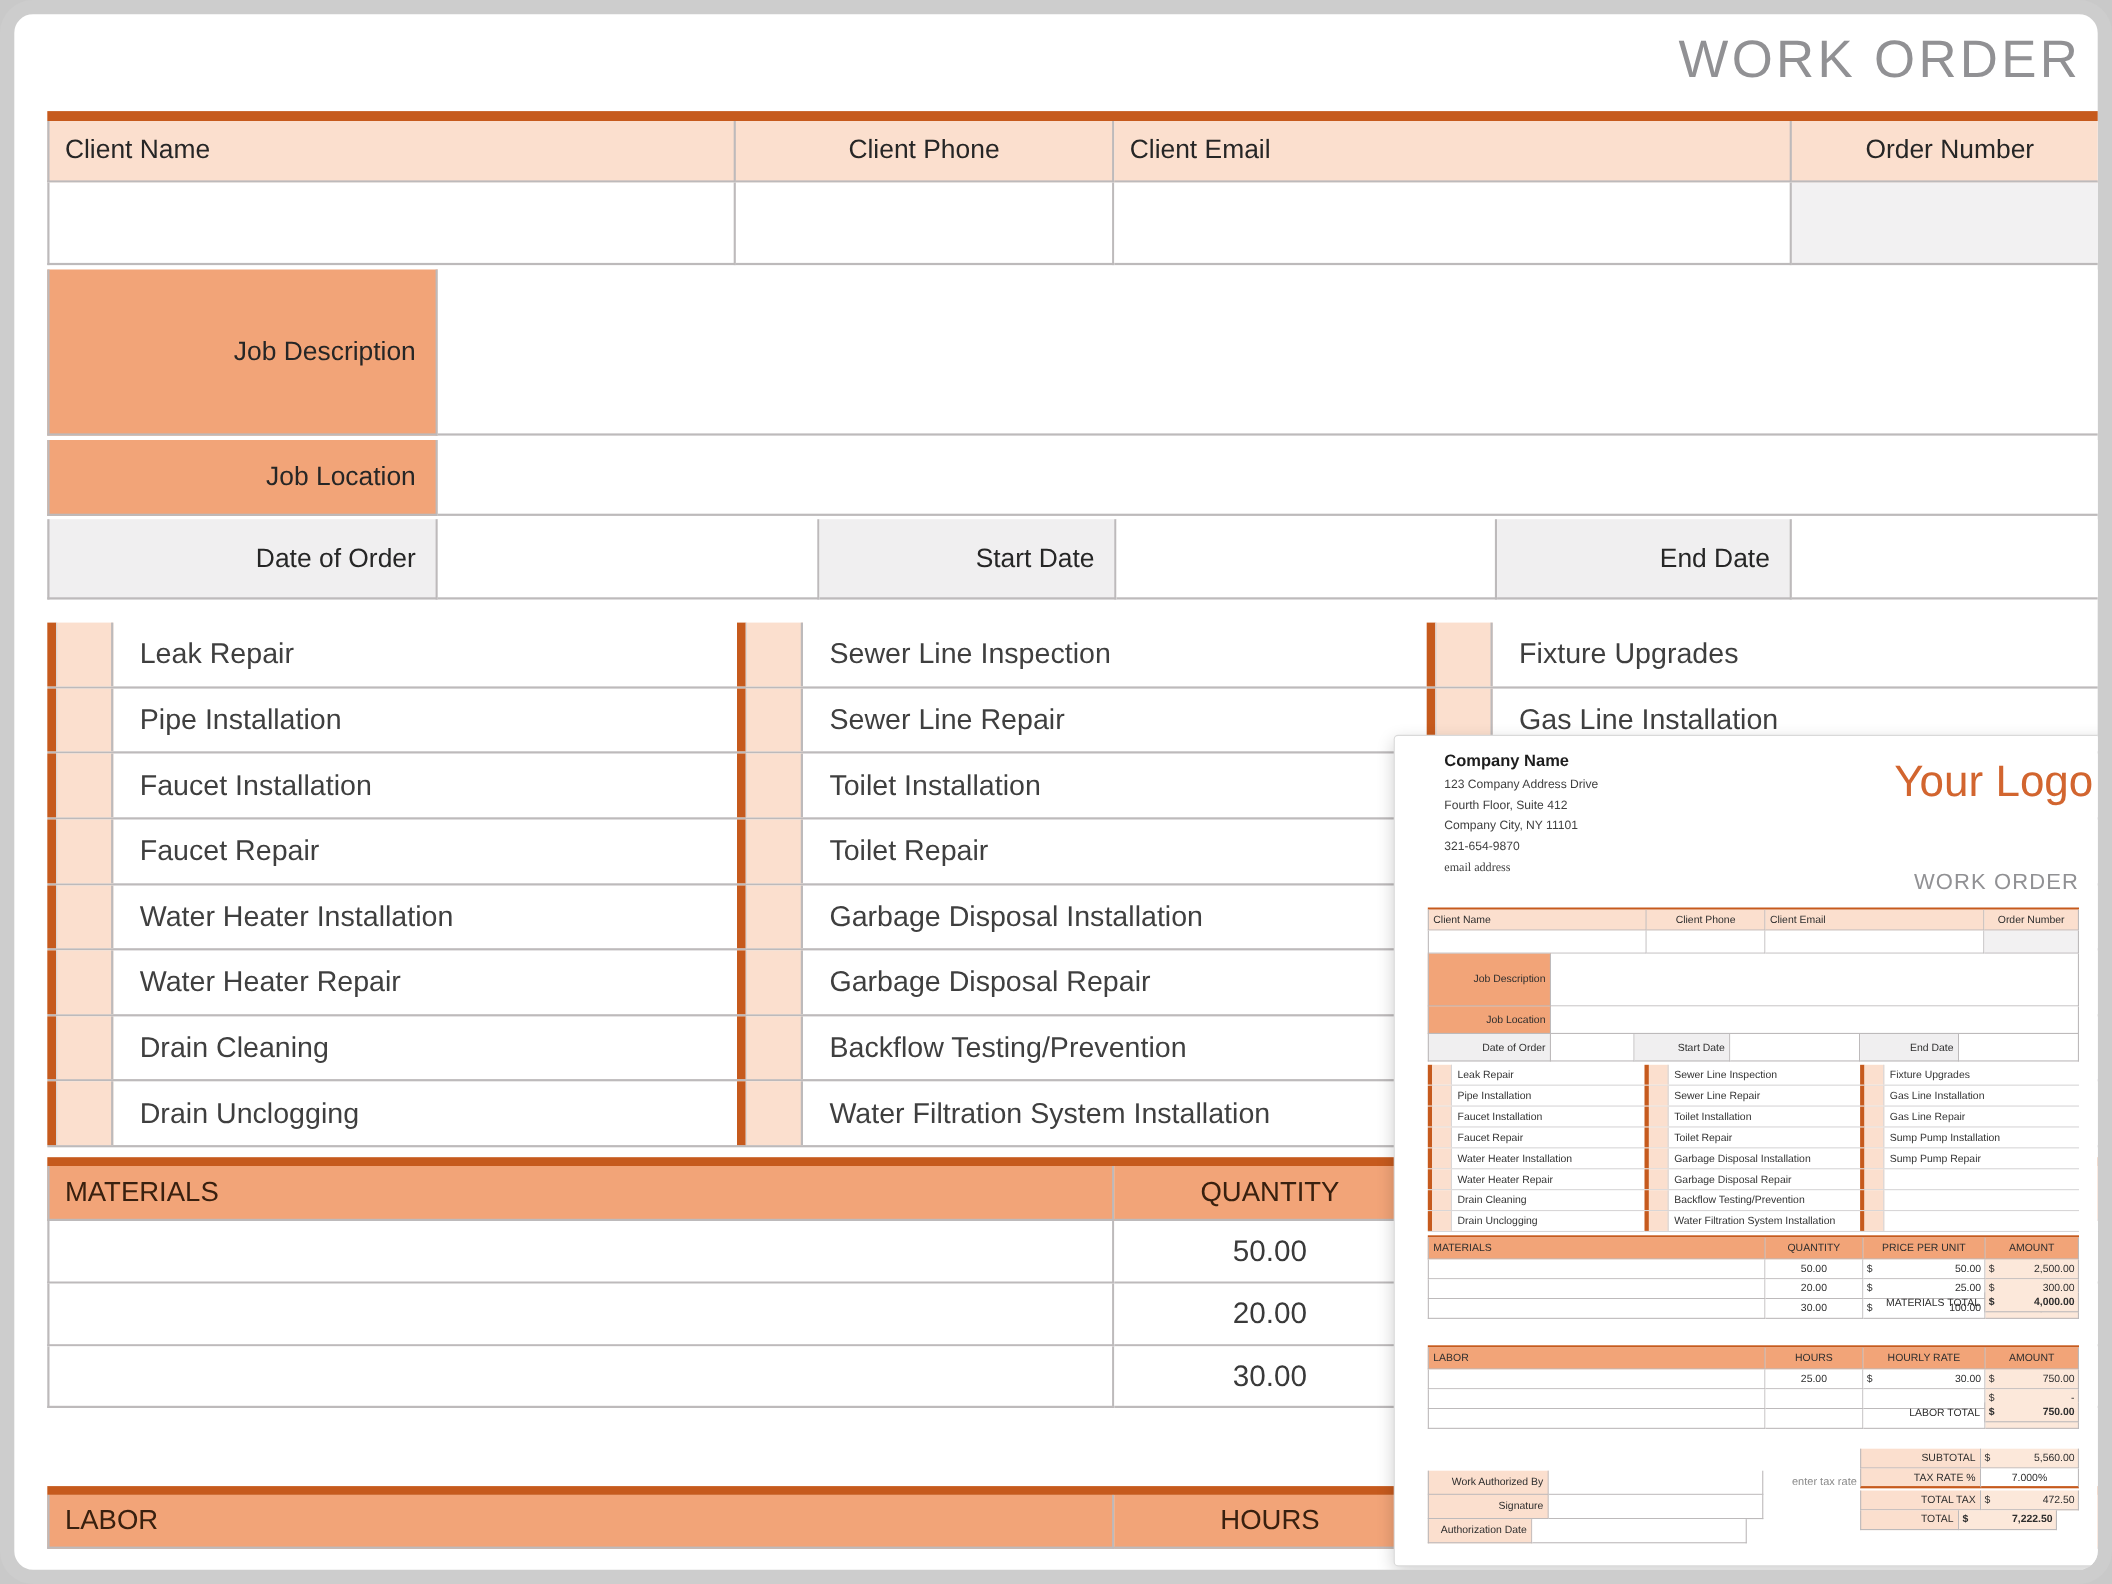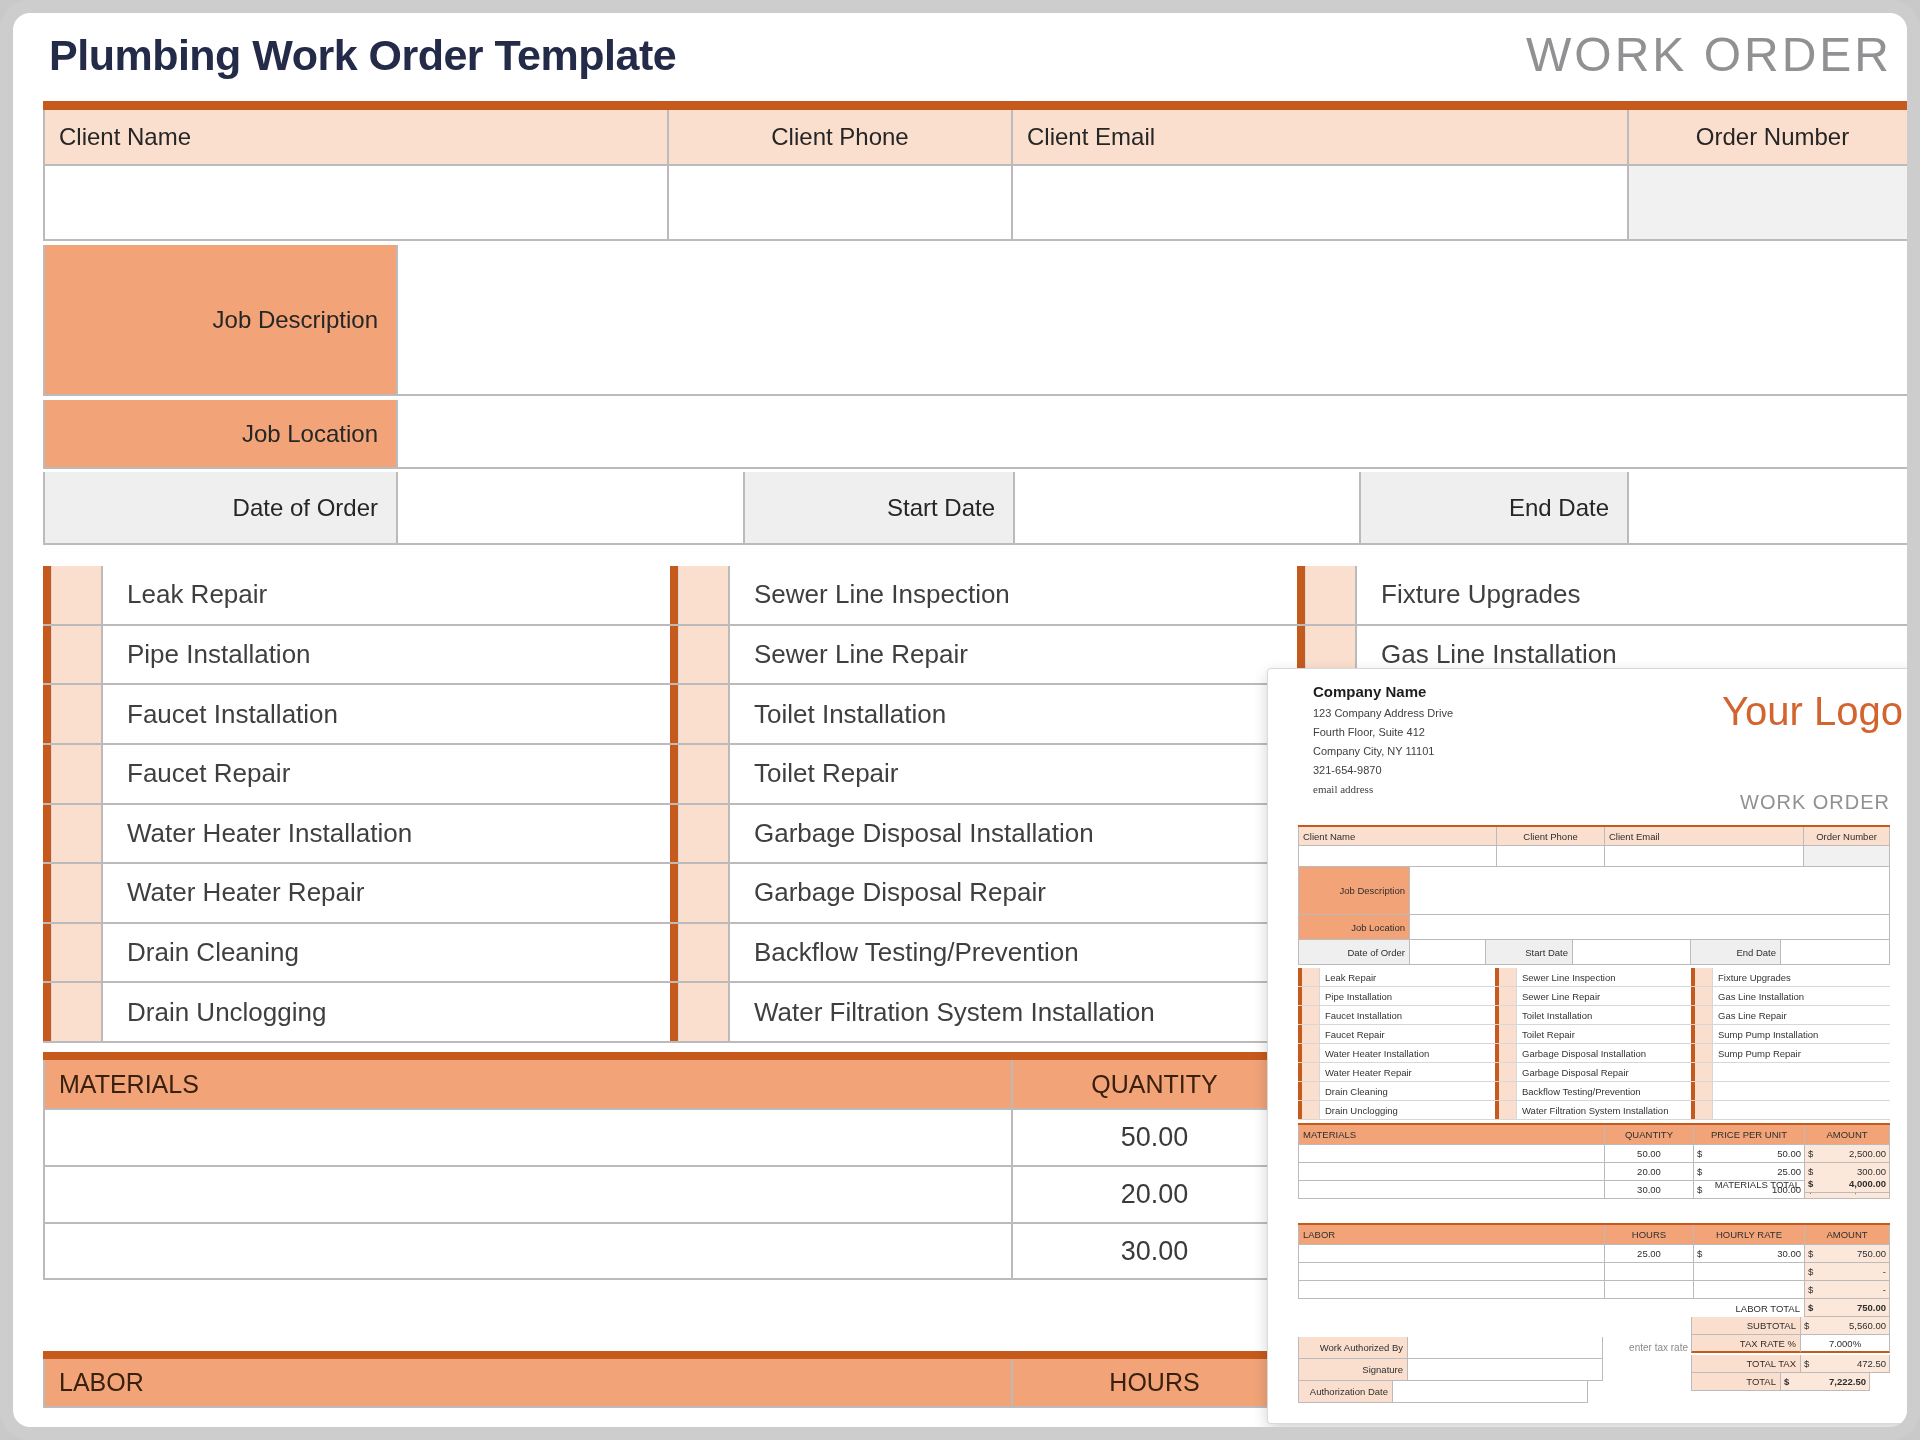--- a/index.html
+++ b/index.html
@@ -58,21 +58,20 @@
   .mchk-box{width:18px;background:var(--peach);border-right:1px solid var(--grid-lt);box-sizing:border-box;}
   .mchk-lbl{flex:1;display:flex;align-items:center;padding-left:5px;font-size:9.5px;color:#333;}
   .bold{font-weight:bold;}
   .taxhint{position:absolute;font-size:10px;color:#8a8a8a;}
 </style>
 </head>
 <body>
 
 <div class="frame">
 
-  <div class="title">Plumbing Work Order Template</div>
   <div class="watermark">WORK ORDER</div>
 
   <div class="accentbar" style="left:30px;top:88px;width:1875px;height:9px;"></div>
   <div class="row" style="left:30px;top:97px;width:1875px;height:56px;">
     <div class="c first peachbg lbl padl" style="width:626px;">Client Name</div>
     <div class="c peachbg lbl center" style="width:344px;">Client Phone</div>
     <div class="c peachbg lbl padl" style="width:616px;">Client Email</div>
     <div class="c peachbg lbl center" style="width:289px;">Order Number</div>
   </div>
   <div class="row" style="left:30px;top:153px;width:1875px;height:75px;">
@@ -531,21 +530,21 @@
       <div class="mc first" style="width:307px;background:#fff;"></div>
       <div class="mc m-c" style="width:89px;background:#fff;"></div>
       <div class="mc" style="width:111px;background:#fff;"></div>
       <div class="mc" style="width:85px;background:var(--peach-lt);">
           <span class="sp">
             <span>$</span>
             <span>-</span>
           </span>
         </div>
     </div>
-    <div class="mrow" style="top:630px;height:18px;justify-content:flex-end;">
+    <div class="mrow" style="top:606px;height:18px;justify-content:flex-end;">
       <div class="mc m-r" style="width:507px;border-left:none;border-bottom:none;border-right:1px solid var(--grid);">LABOR TOTAL</div>
       <div class="mc bold" style="width:85px;background:var(--peach-lt);">
           <span class="sp">
             <span>$</span>
             <span>750.00</span>
           </span>
         </div>
     </div>
 
     <div class="mrow" style="left:30px;top:668px;width:305px;height:22px;">

